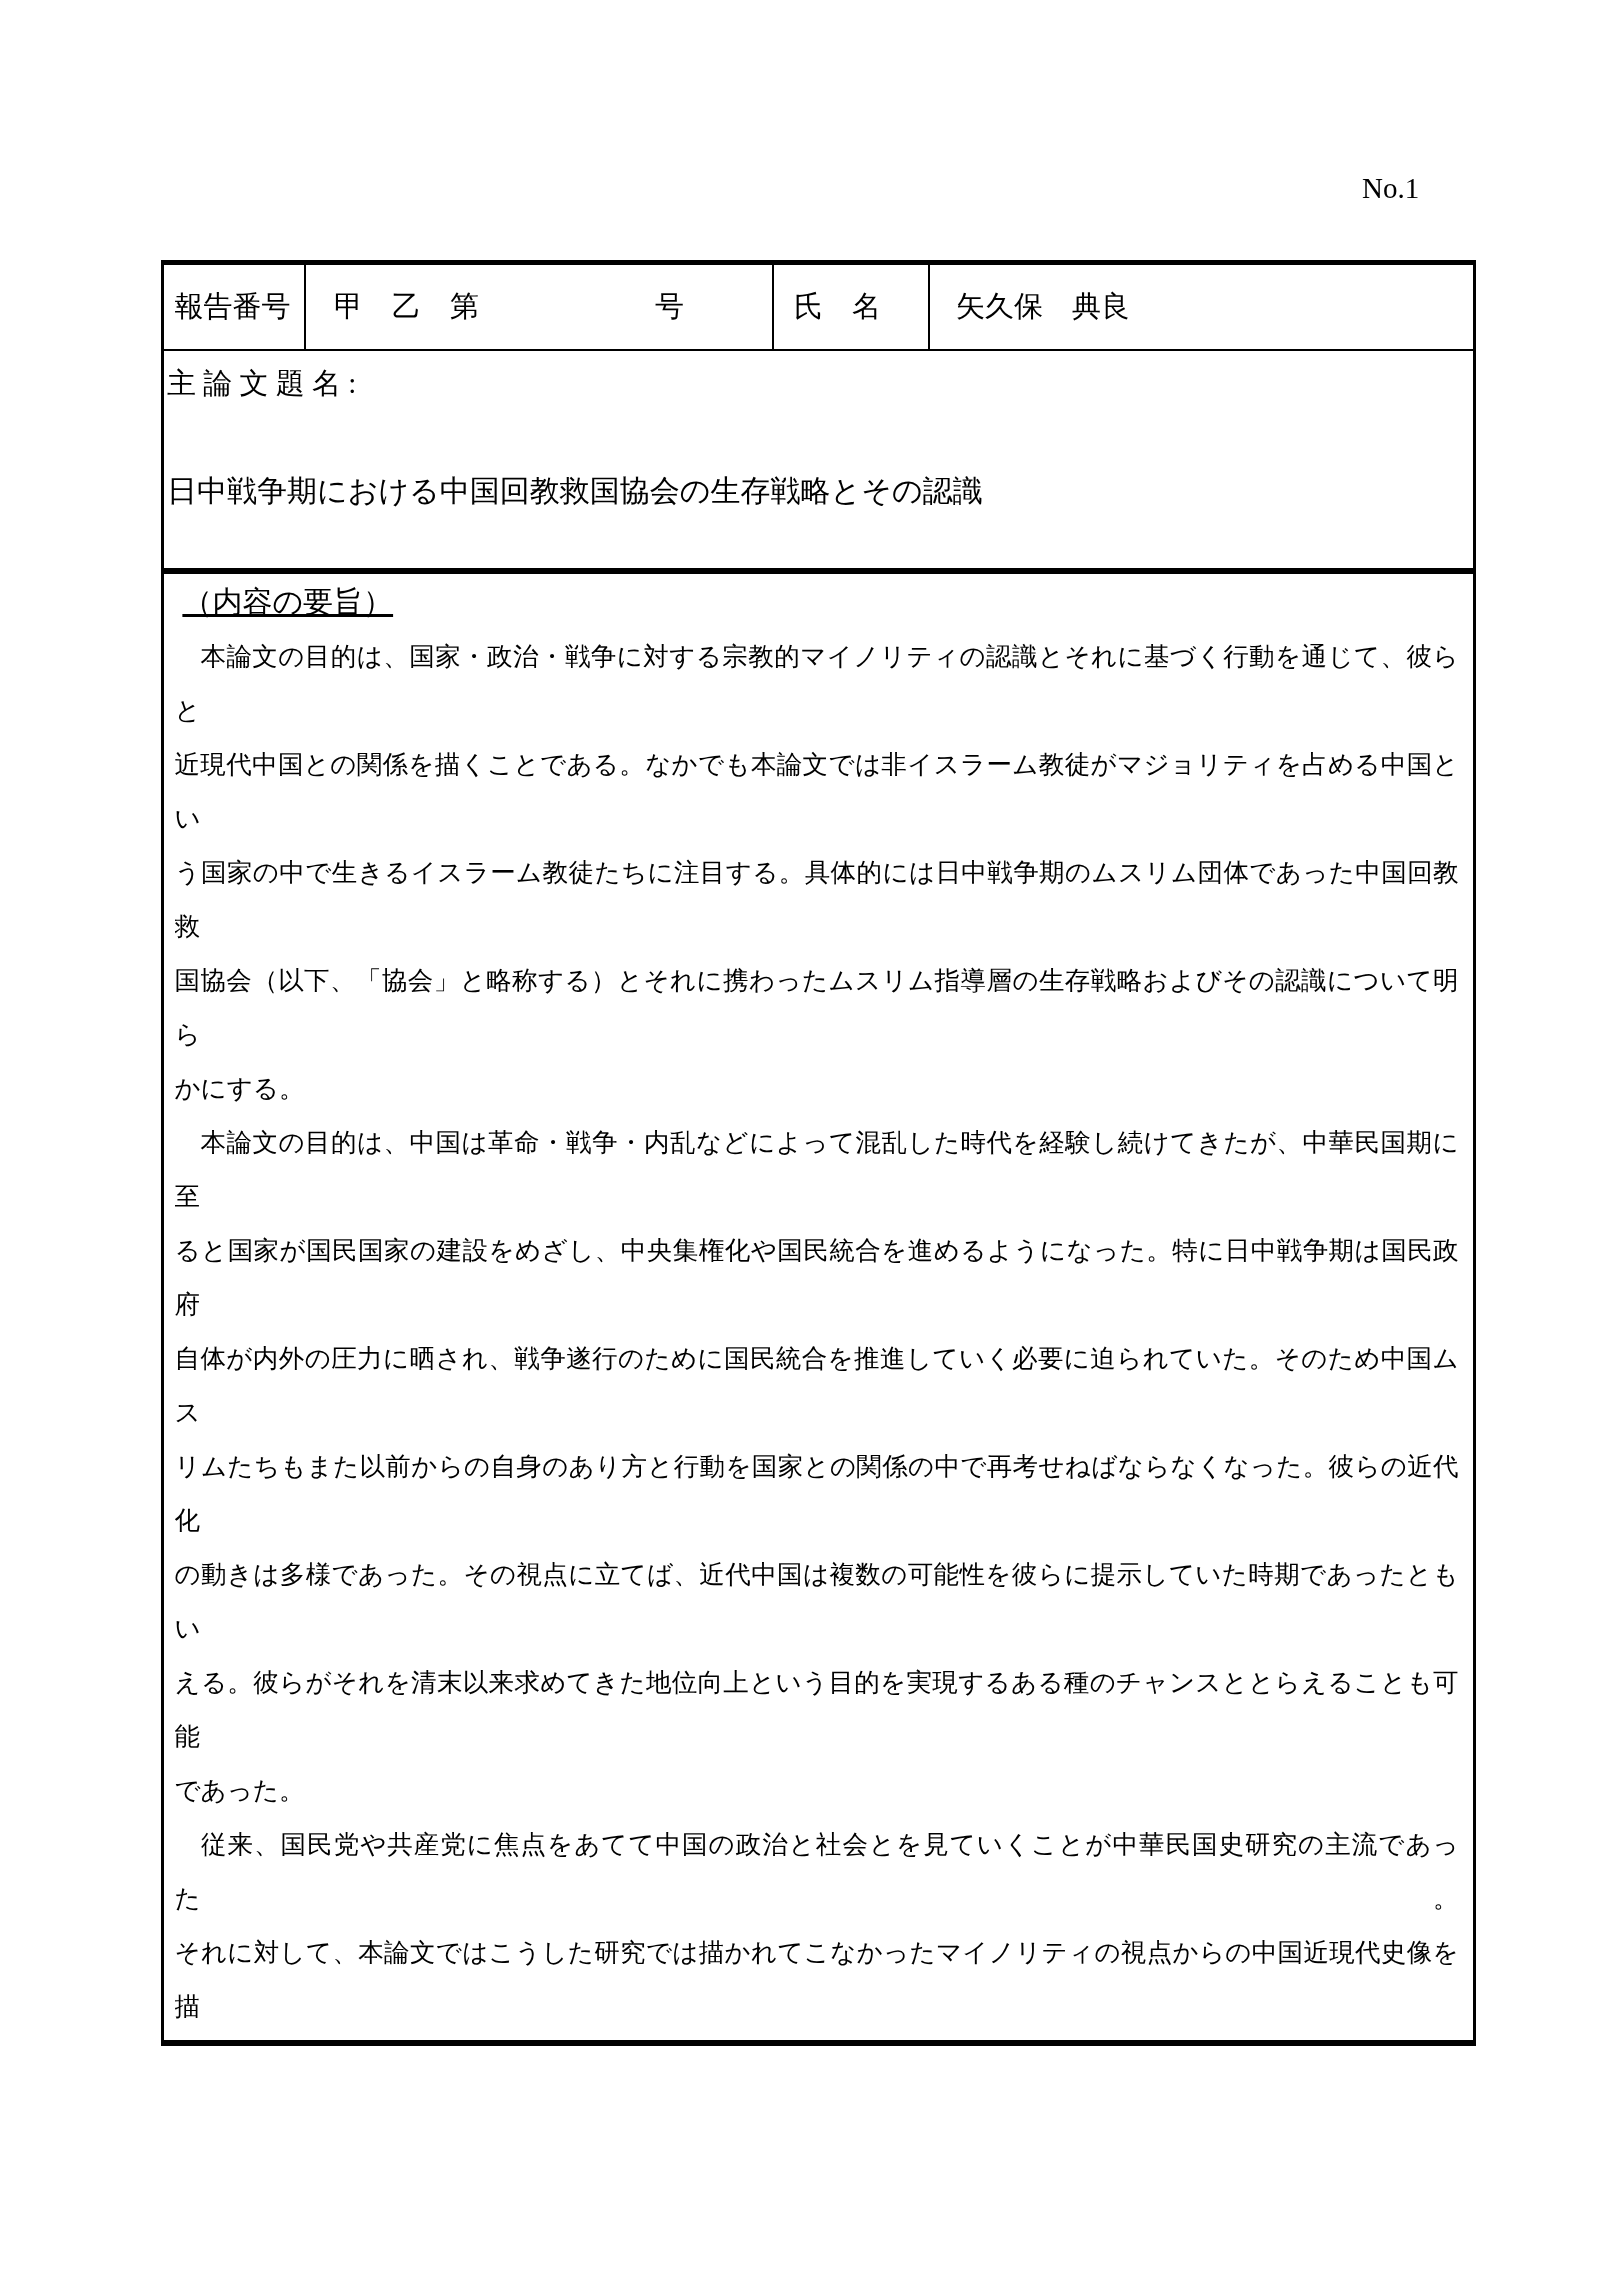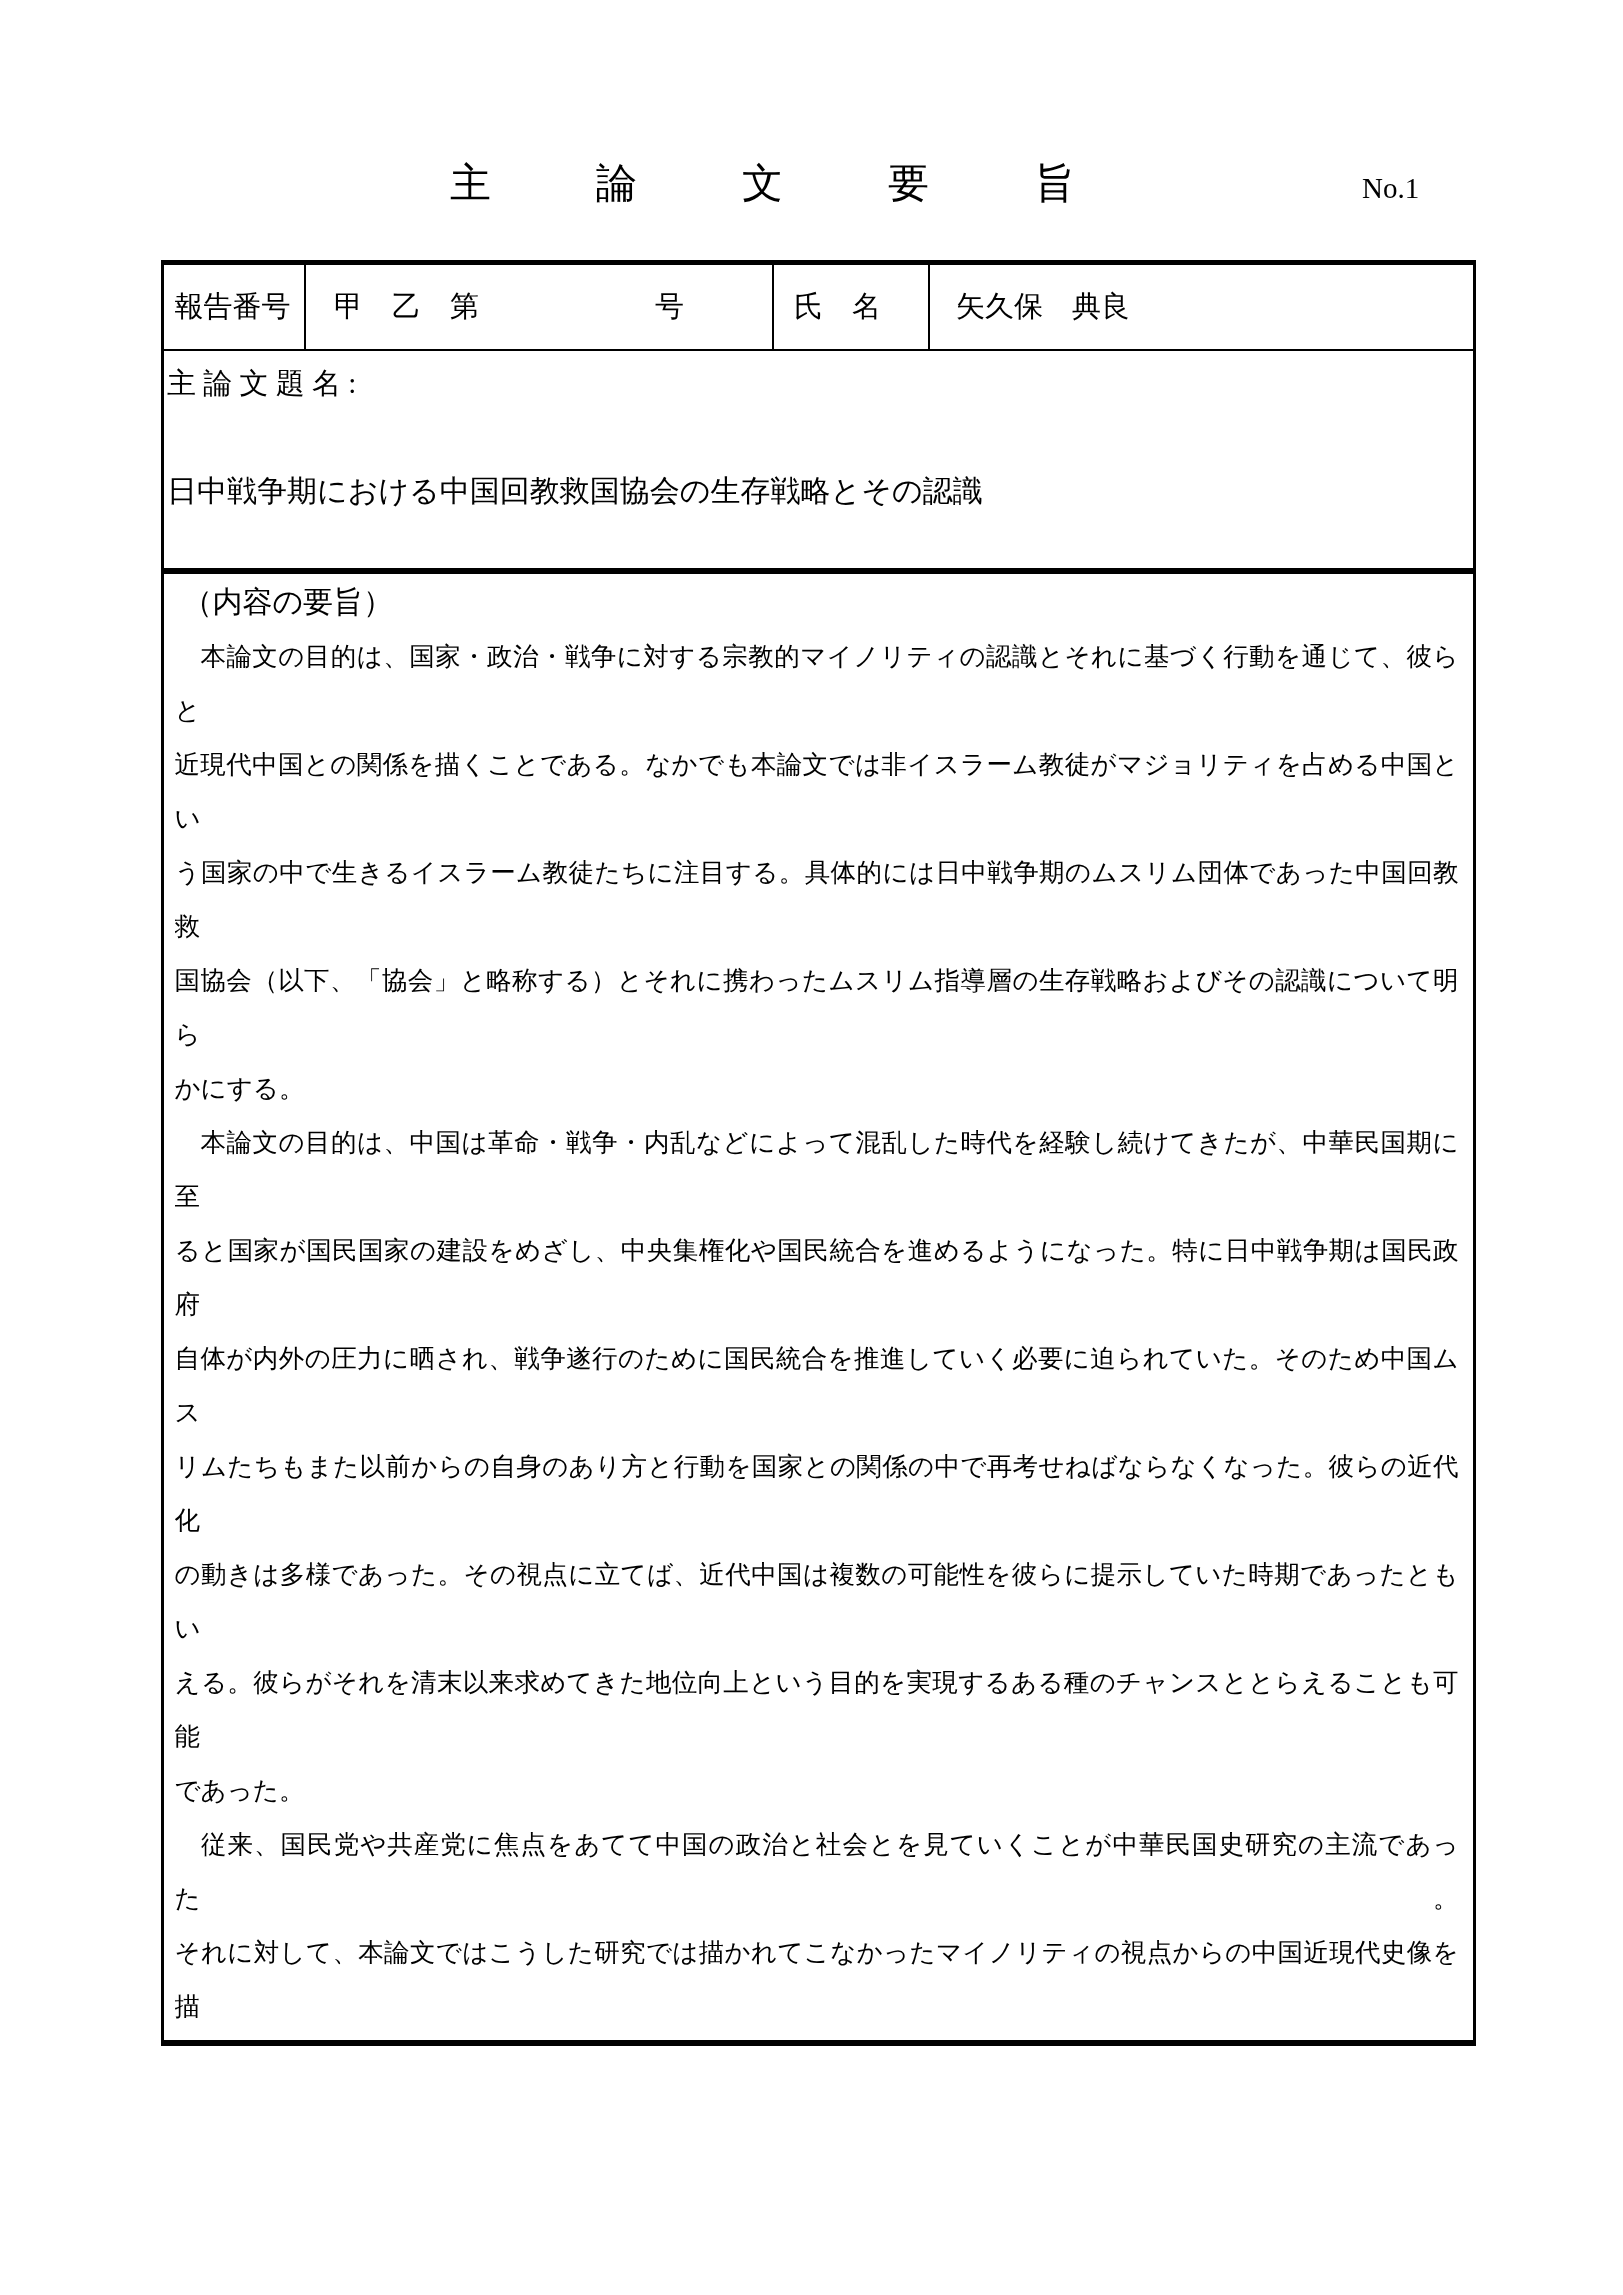--- a/index.html
+++ b/index.html
@@ -63,34 +63,34 @@
   }
   .row3 {
     flex:1; box-sizing:border-box;
     padding:0 14.4px 0 10.5px;
     overflow:hidden;
   }
   .abstract-heading {
     font-size:30px; line-height:56px;
     padding-left:7.9px;
     white-space:nowrap;
+    text-decoration:underline;
   }
   .line {
     font-size:25.5px; line-height:54px;
     text-align:justify;
     overflow:hidden;
   }
   .line.fill { text-align-last:justify; }
 </style>
 </head>
 <body>
 
 <div class="sheet">
 
-  <div class="header-title">主論文要旨</div>
 
   <div class="page-no">No.1</div>
 
   <div class="doc-table">
 
     <div class="row1">
       <div class="cell c-report-label">報告番号</div>
       <div class="cell c-report-value">
         <span>甲　乙　第</span>
         <span class="go">号</span>

